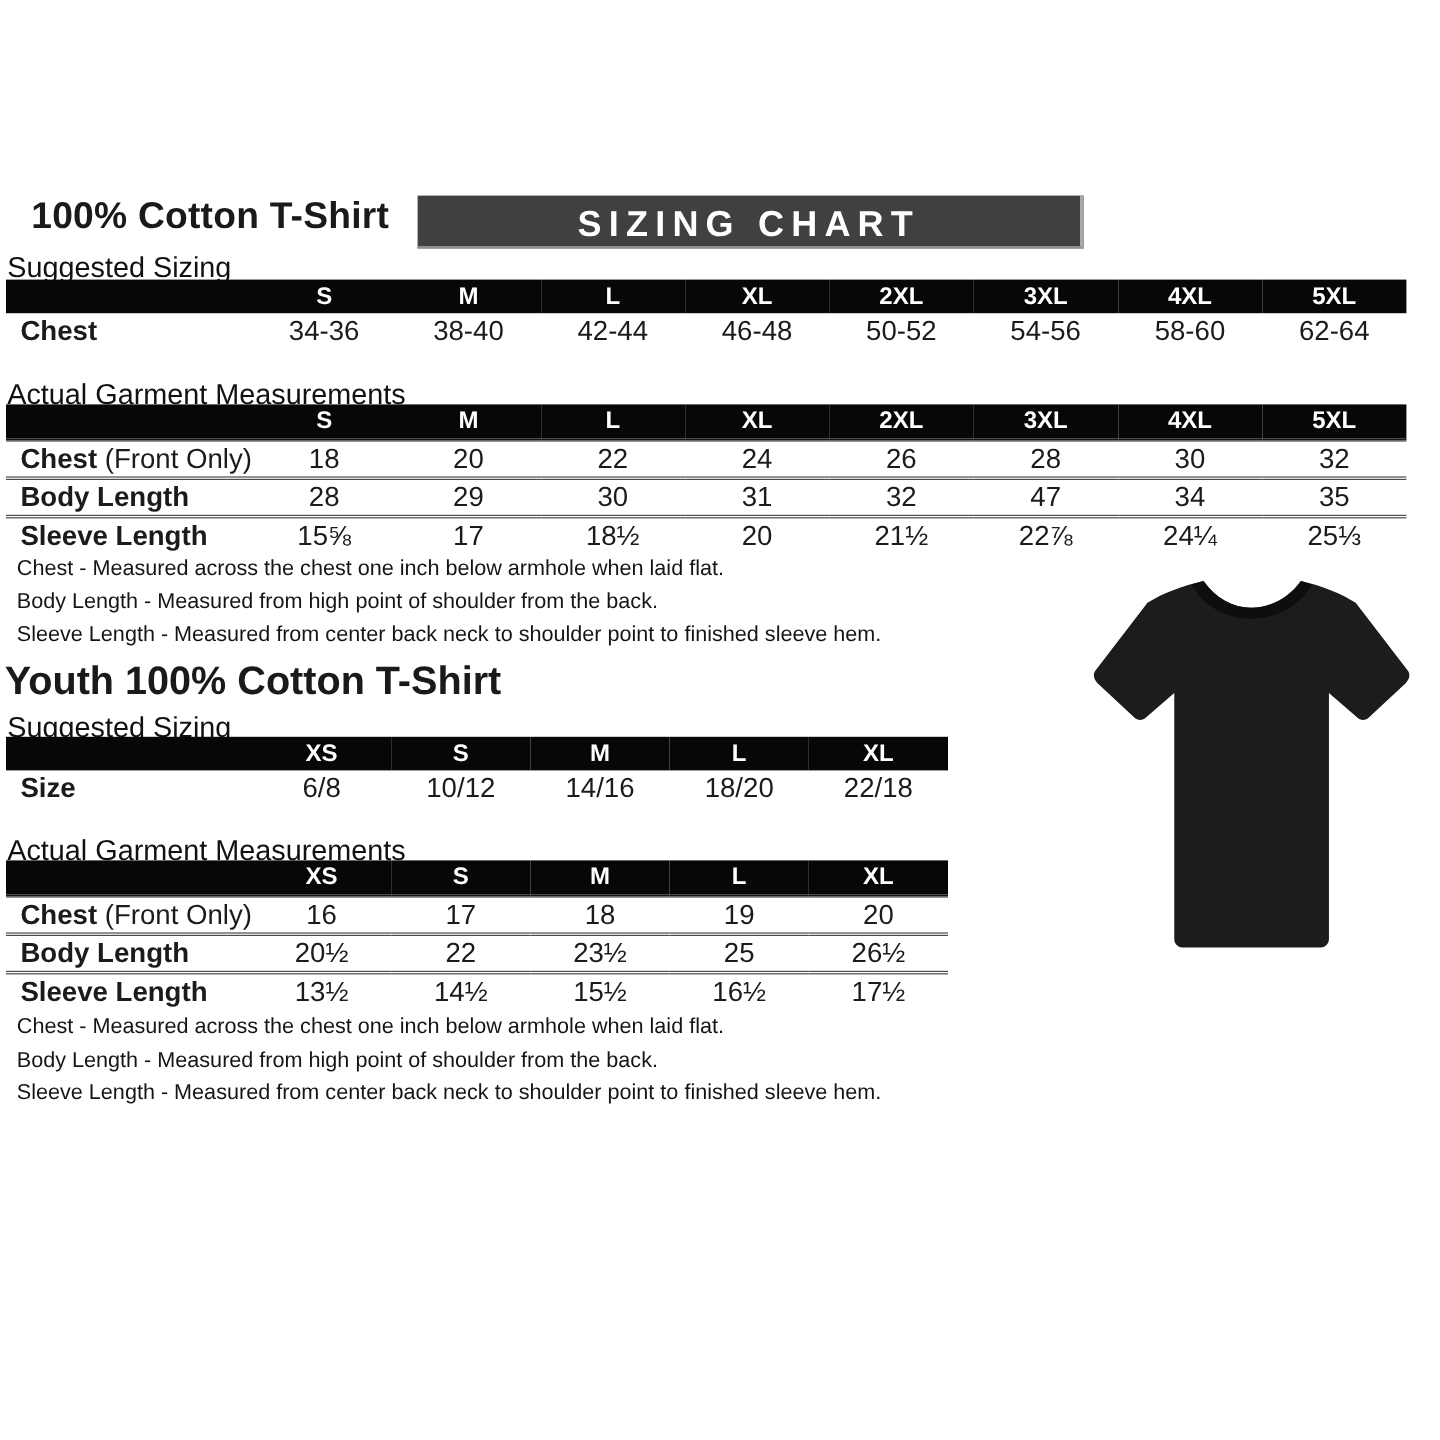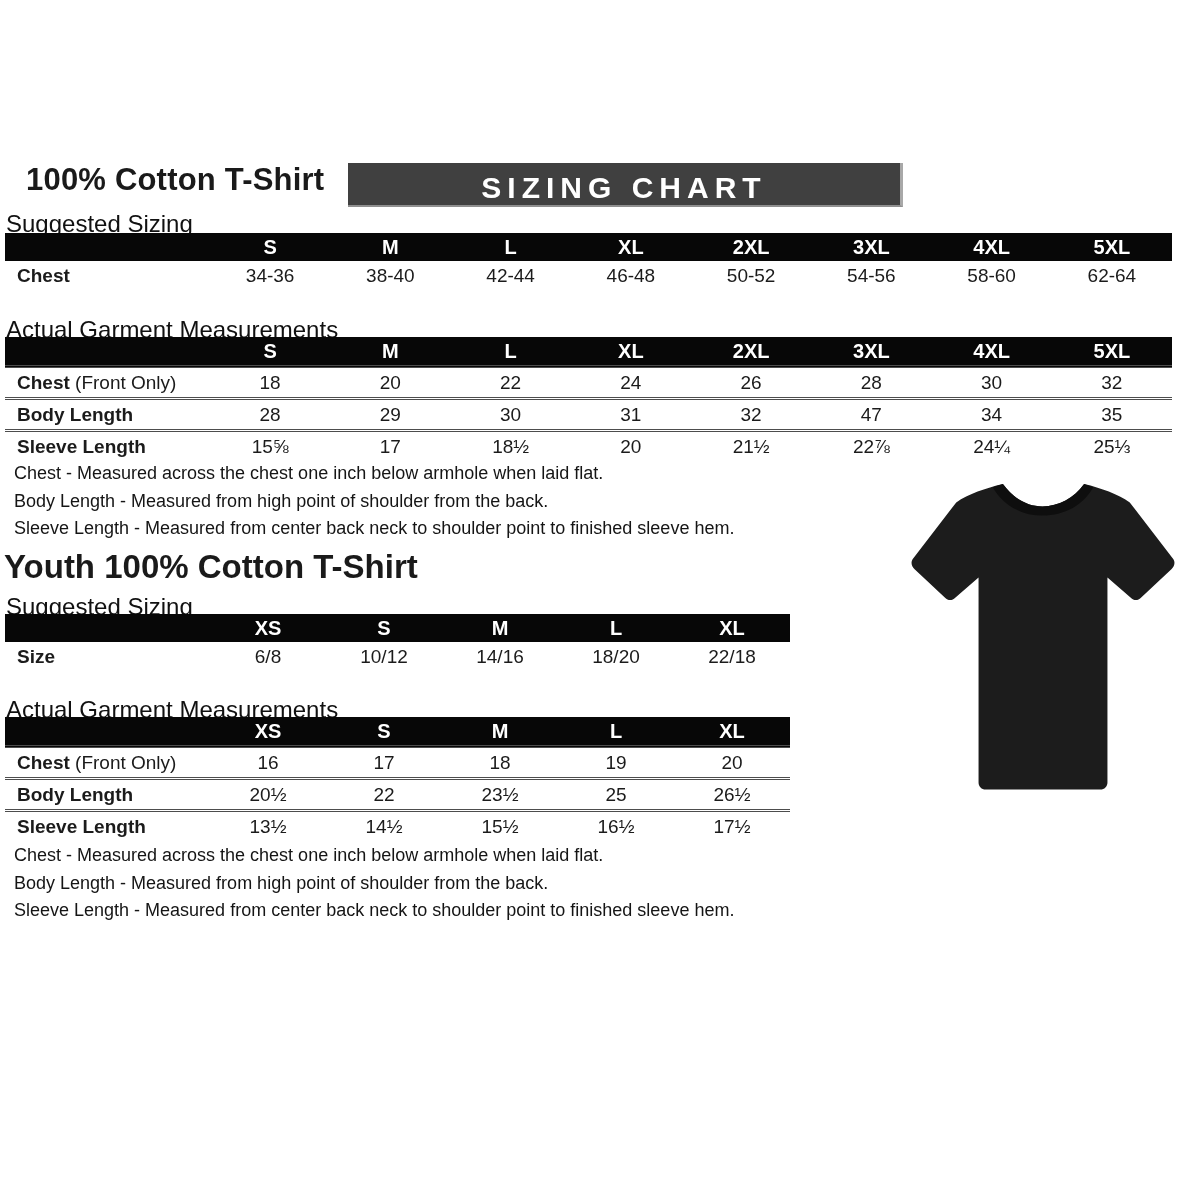--- a/index.html
+++ b/index.html
@@ -16,21 +16,21 @@
     font-size:30px;font-weight:700;letter-spacing:6px;
     border-right:3px solid #a8a8a8;border-bottom:2px solid #8f8f8f;
   }
   .section-label{font-size:24px;color:#111;}
 
   table.sizing{border-collapse:collapse;table-layout:fixed;}
   table.sizing th{
     background:#070707;color:#ffffff;font-weight:700;font-size:20px;
     height:28px;text-align:center;padding:0;
   }
-  table.sizing td{font-size:19px;text-align:center;height:29px;padding:0;color:#1b1b1b;}
+  table.sizing td{font-size:23px;text-align:center;height:29px;padding:0;color:#1b1b1b;}
   table.sizing td.row-label{text-align:left;padding-left:12px;font-weight:700;}
   table.sizing td.row-label .suffix{font-weight:400;}
   table.sizing.ruled tbody tr{border-top:3px double #4d4d4d;margin-top:48px;}
   table.adult th:first-child{width:205px;}
   table.youth th:first-child{width:205px;}
 
   .notes .note{font-size:18px;line-height:27.5px;margin:0;color:#151515;}
 
   #tshirt-wrap{left:893px;top:476px;width:300px;height:340px;}
 </style>

